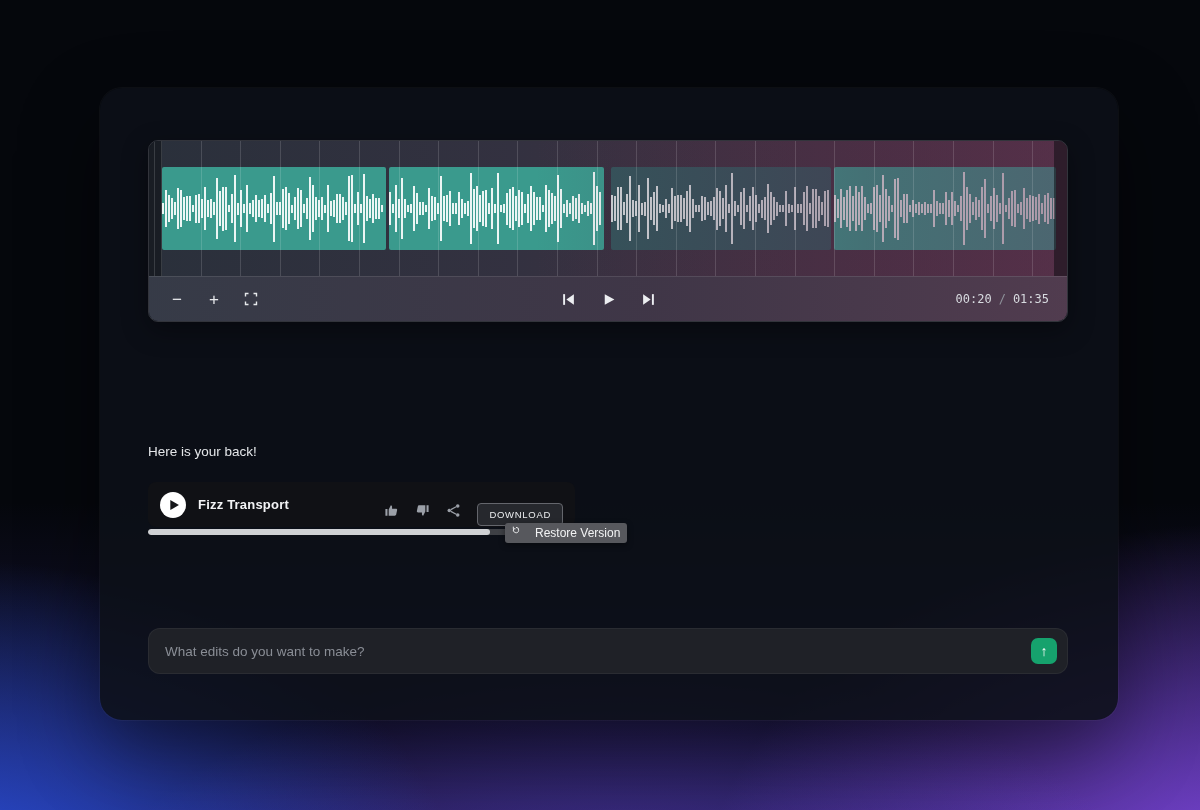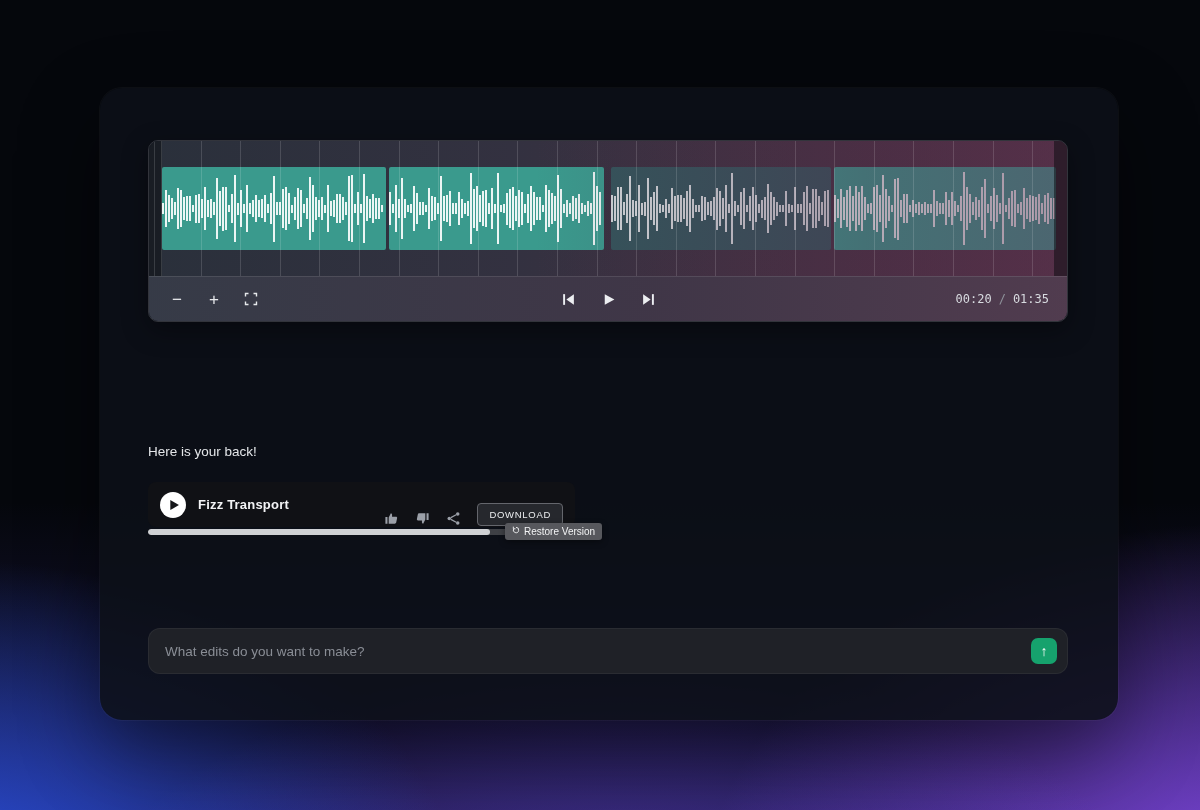--- a/index.html
+++ b/index.html
@@ -50,31 +50,31 @@
 
   
   .bubble{ position:absolute; right:50px; top:278px; max-width:452px; background:#202228;
     border-radius:14px; padding:12px 16px; font-size:13px; line-height:1.5; color:#d7d9dd; }
   .assistant-line{ position:absolute; left:48px; top:356px; font-size:13.5px; color:#e4e6e9; }
 
   .track-card{ position:absolute; left:48px; top:394px; width:427px; height:45px; background:#101115;
     border-radius:8px; display:flex; align-items:center; padding:0 12px; }
   .play-btn{ width:26px; height:26px; border:none; background:none; padding:0; cursor:pointer; flex:0 0 auto; }
   .track-title{ margin-left:12px; font-size:13px; font-weight:bold; color:#f2f3f5; letter-spacing:0.2px; }
-  .track-actions{ margin-left:auto; display:flex; align-items:flex-end; gap:16px;margin-top:19px; }
+  .track-actions{ margin-left:auto; display:flex; align-items:flex-start; gap:16px;margin-top:19px; }
   .icon-btn{ background:none; border:none; padding:0; cursor:pointer; display:flex; color:#9ba0a8; }
   .download-btn{ background:#26282d; border:1px solid #64666c; border-radius:4px; color:#eceef0;
     font-size:9.5px; letter-spacing:0.7px; padding:5px 11px; cursor:pointer; }
 
   .progress{ position:absolute; left:48px; top:441px; width:427px; height:6px; background:#3e4045;
     border-radius:3px; overflow:hidden; cursor:pointer; }
   .progress-fill{ height:100%; background:#cfd1d4; border-radius:3px; }
 
   .tooltip{ position:absolute; left:405px; top:435px; background:#57585d; border-radius:3px;
-    padding:3px 7px; display:flex; align-items:flex-start; gap:4px; font-size:10px; color:#f2f3f4;
+    padding:3px 7px; display:flex; align-items:flex-start; gap:15px; font-size:12px; color:#f2f3f4;
     z-index:5; box-shadow:0 2px 6px rgba(0,0,0,0.4); white-space:nowrap; }
 
   
   .composer{ position:absolute; left:48px; top:540px; width:920px; height:46px; background:#1f2127;
     border:1px solid rgba(255,255,255,0.05); border-radius:12px; display:flex; align-items:center;
     padding:0 10px 0 16px; }
   .composer input{ flex:1; background:transparent; border:none; outline:none; color:#d2d5da; font-size:13.5px; font-family:inherit; }
   .composer input::placeholder{ color:#8a8e96; }
   .send-btn{ width:26px; height:26px; border:none; border-radius:7px; background:#16a26d; color:#fff;
     font-size:14px; font-weight:bold; display:flex; align-items:center; justify-content:center; cursor:pointer; }

